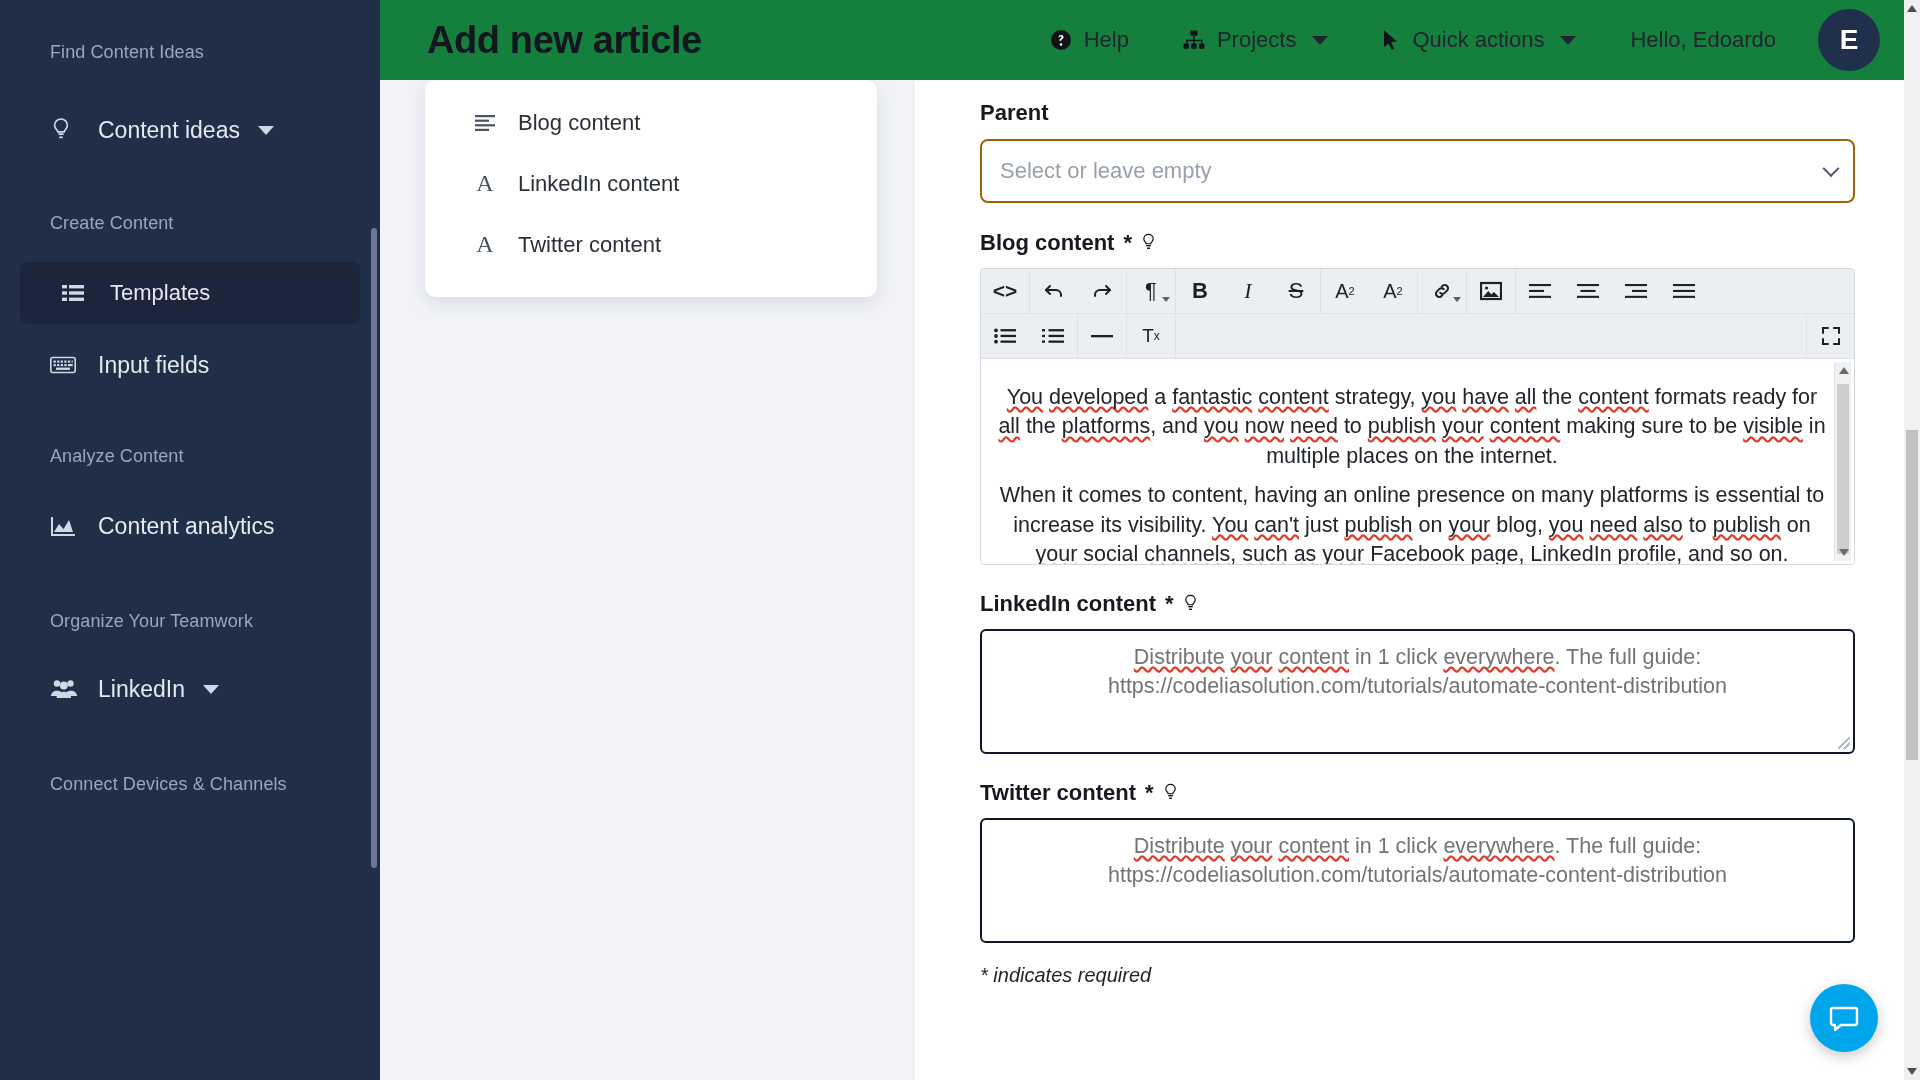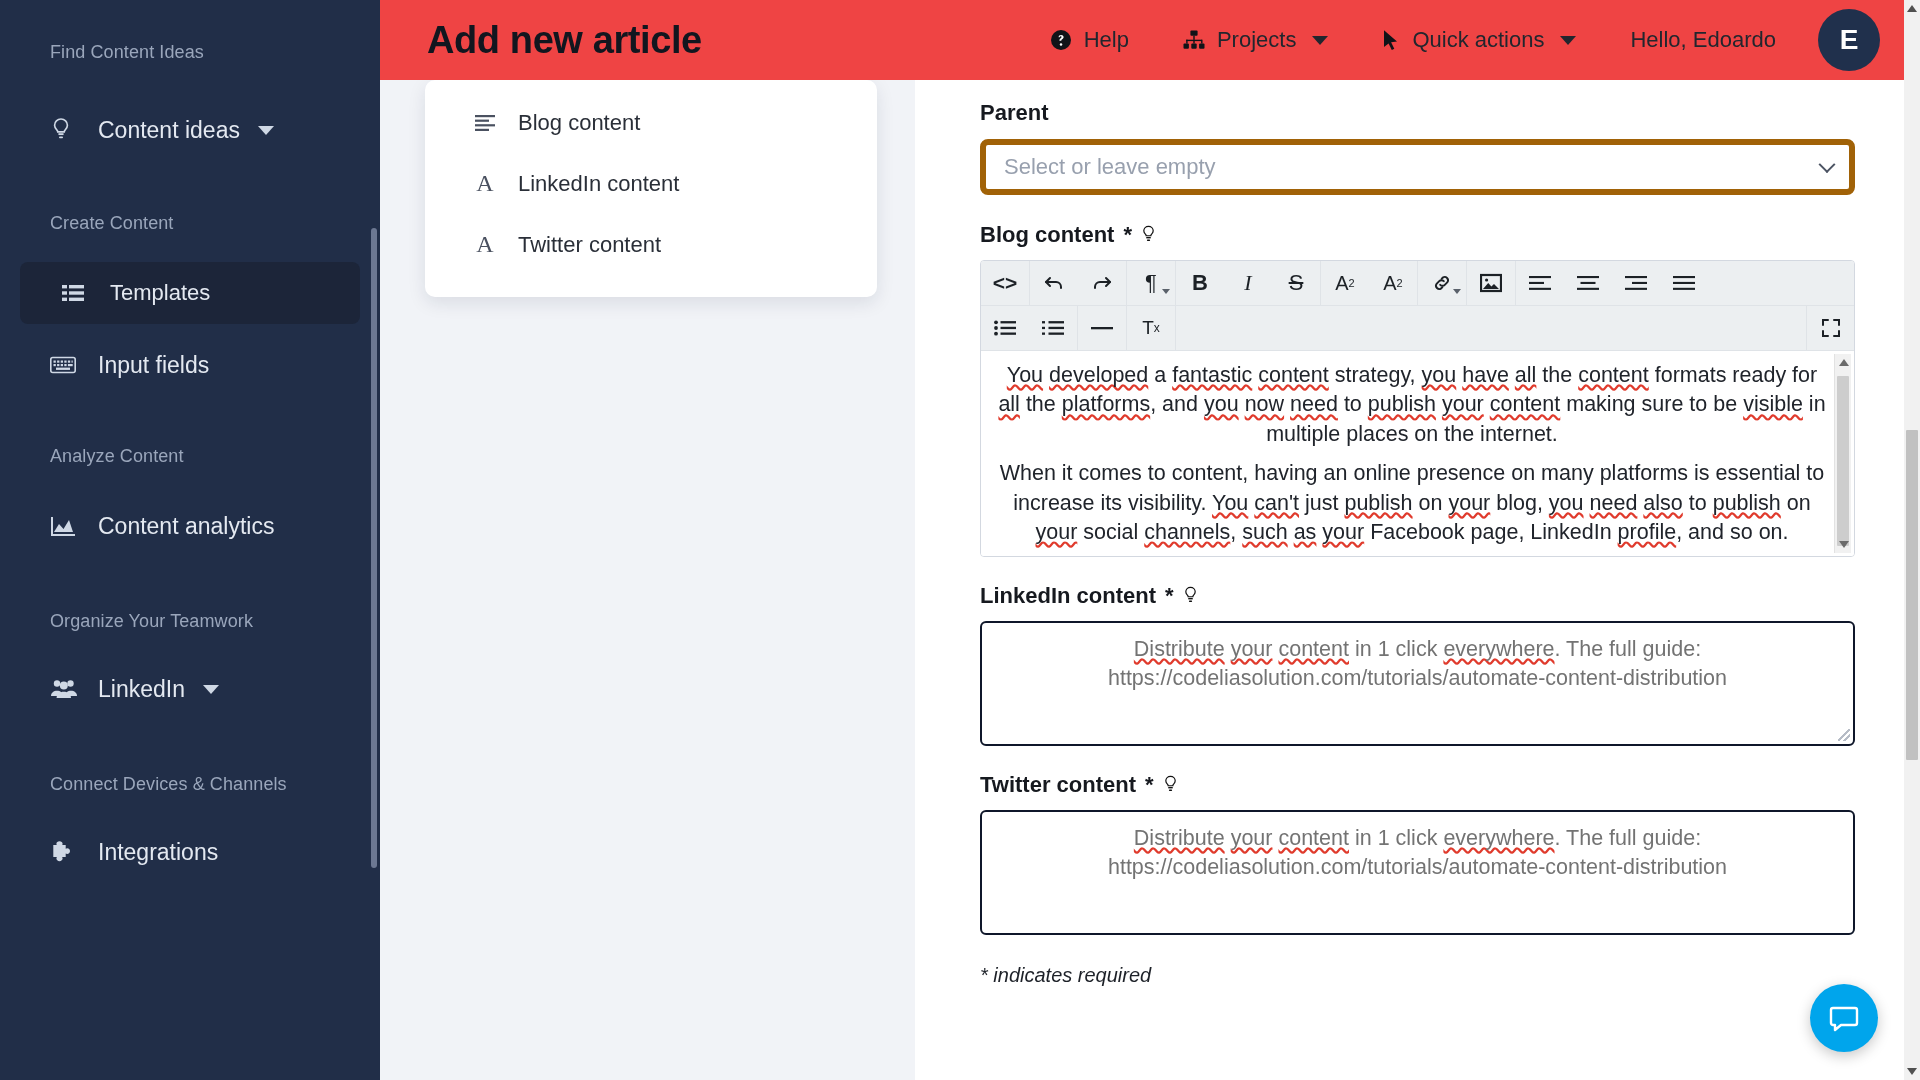--- a/index.html
+++ b/index.html
@@ -55,21 +55,21 @@
   .side-scrollbar {
     position: absolute; right: 3px; top: 228px;
     width: 6px; height: 640px;
     background: #6c7892; border-radius: 4px;
   }
 
   
   .header {
     position: absolute; left: 380px; top: 0;
     width: 1540px; height: 80px;
-    background: #ef4444;
+    background: #15803d;
     display: flex; align-items: center;
     z-index: 30;
   }
   .page-title {
     font-size: 38px; font-weight: bold; color: #12161f;
     margin-left: 47px; letter-spacing: -.4px;
   }
   .header-right {
     margin-left: auto; display: flex; align-items: center;
     gap: 12px; padding-right: 40px;
@@ -130,22 +130,22 @@
 
   .field-label {
     font-size: 22px; font-weight: bold; color: #16191f;
     display: flex; align-items: center; gap: 9px;
   }
   .field-label .star { font-weight: bold; }
   .bulb { display: inline-flex; }
 
   .select-box {
     margin-top: 13px;
-    height: 56px; width: 100%;
-    border: 6px solid #a16207; border-radius: 8px;
+    height: 64px; width: 100%;
+    border: 2px solid #a16207; border-radius: 8px;
     background: #fff;
     display: flex; align-items: center;
     padding: 0 18px;
     font-size: 22px; color: #98a0ae;
     position: relative; cursor: pointer;
   }
   .select-chev {
     position: absolute; right: 16px; top: 50%;
     width: 12px; height: 12px;
     border-right: 2px solid #4b5362;
@@ -177,21 +177,21 @@
     border-left: 4px solid transparent;
     border-right: 4px solid transparent;
     border-top: 5px solid #5a616b;
   }
   .tb-spacer { flex: 1; }
   .tb-btn.right { margin-left: auto; }
 
   .editor-body {
     position: relative;
     height: 205px; overflow: hidden;
-    padding: 10px 24px 0 13px;
+    padding: 24px 24px 0 13px;
     background: #fff;
   }
   .editor-body p {
     margin: 0 0 10px 0;
     font-size: 21.5px; line-height: 1.37; color: #20242b;
   }
   .sp { text-decoration: underline wavy #e03b2d; text-decoration-skip-ink: none; }
 
   
   .ed-scroll {
@@ -377,28 +377,20 @@
           <path d="M6.6 20c0-3.8 3.2-6.2 7.2-6.2s7.2 2.4 7.2 6.2z"></path>
         </svg>
       </span>
       <span class="lbl">LinkedIn</span>
       <span class="caret-down"></span>
     </div>
 
     <div style="height:54px"></div>
     <div class="side-group-label">Connect Devices &amp; Channels</div>
     <div style="height:26px"></div>
-    <div class="side-item">
-      <span class="ic">
-        <svg width="26" height="24" viewBox="0 0 26 24" fill="#cfd8e5">
-          <path d="M9.5 1.2c1.8 0 3.1 1.2 3.1 2.6 0 .5-.2.9-.4 1.3h3.5v3.6c.4-.3.9-.5 1.5-.5 1.6 0 2.8 1.3 2.8 2.9s-1.2 2.9-2.8 2.9c-.6 0-1.1-.2-1.5-.5v3.6h-3.6c.3.4.5.9.5 1.5 0 1.5-1.3 2.6-3.1 2.6S6.4 20.1 6.4 18.6c0-.6.2-1.1.5-1.5H3.3V5.1h3.5c-.2-.4-.4-.8-.4-1.3 0-1.4 1.3-2.6 3.1-2.6z"></path>
-        </svg>
-      </span>
-      <span class="lbl">Integrations</span>
-    </div>
 
     <div class="side-scrollbar"></div>
   </nav>
 
   <div class="body-area">
 
     <section class="form-panel">
       <div class="form-inner" style="padding-top:100px">
 
         <div class="field-label">

